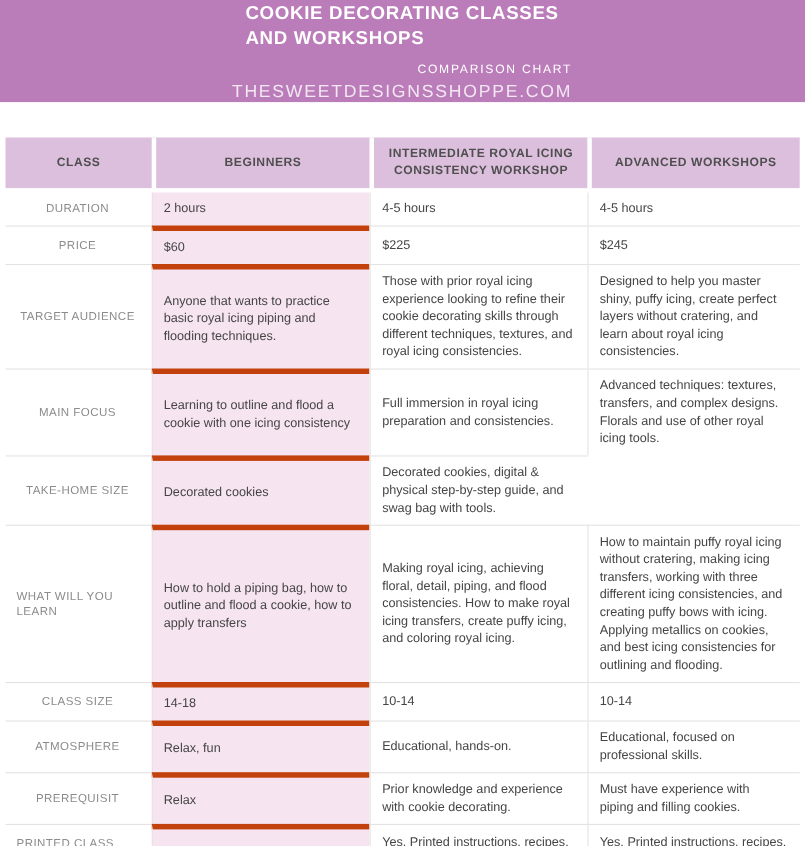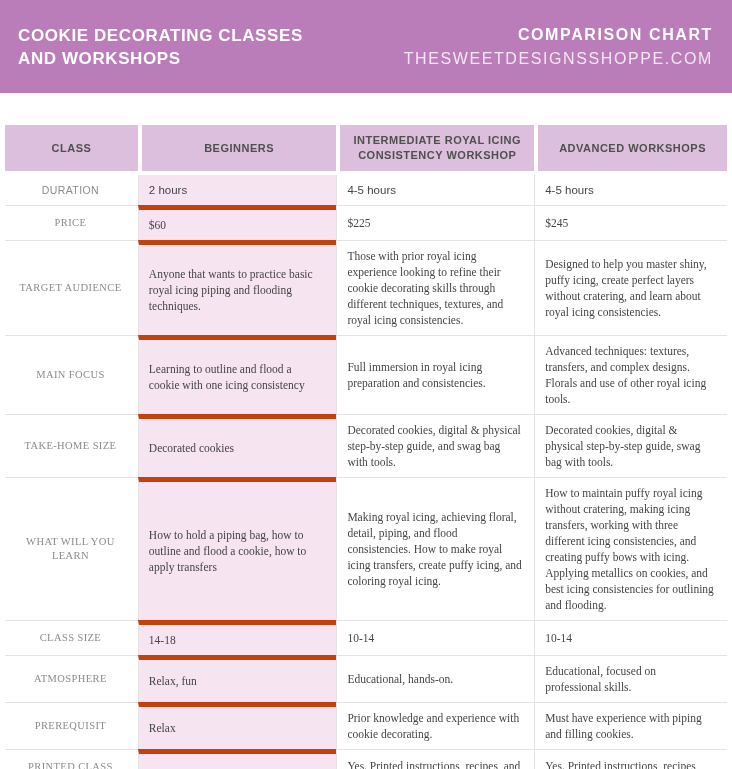--- a/index.html
+++ b/index.html
@@ -11,35 +11,36 @@
   }
   
   .banner{
     height:93px;
     background:#bb7cba;
     display:flex;
     align-items:center;
     justify-content:space-between;
     padding:0 19px 0 18px;
     box-sizing:border-box;
+    flex-direction:column;
   }
   .banner-title{
     color:#ffffff;
     font-size:17px;
     font-weight:800;
     letter-spacing:0.6px;
     line-height:23px;
   }
   .banner-right{
     text-align:right;
   }
   .banner-tagline{
     color:#ffffff;
-    font-size:16px;
-    font-weight:700;
+    font-size:11px;
+    font-weight:400;
     letter-spacing:1.6px;
   }
   .banner-site{
     margin-top:6px;
     color:rgba(255,255,255,0.82);
     font-size:16px;
     font-weight:400;
     letter-spacing:1.6px;
   }
   
@@ -75,28 +76,27 @@
     padding:7px 12px 7px 10px;
     box-sizing:border-box;
     color:#454545;
     font-size:11.5px;
     line-height:16px;
     background:#ffffff;
   }
   .cell + .cell{border-left:1px solid #e3e3e3;}
   .cell.label{
     justify-content:center;
-    text-align:center;
     color:#8b8b8b;
     font-size:10.5px;
     letter-spacing:0.4px;
     line-height:14px;
   }
   .cell.pink{background:#f7e4f1;}
-  .tbody .trow + .trow .cell{border-top:1px solid #e3e3e3;font-family:Liberation Serif, serif;}
+  .tbody .trow + .trow .cell{border-top:1px solid #e3e3e3;}
   .tbody .trow + .trow .cell.pink{border-top:5px solid #c2410c;}
   
   .tbody .trow:nth-child(1) .cell{min-height:30px;}
   .tbody .trow:nth-child(2) .cell{min-height:30px;}
   .tbody .trow:nth-child(3) .cell{min-height:86px;}
   .tbody .trow:nth-child(4) .cell{min-height:74px;}
   .tbody .trow:nth-child(5) .cell{min-height:58px;}
   .tbody .trow:nth-child(6) .cell{min-height:130px;}
   .tbody .trow:nth-child(7) .cell{min-height:30px;}
   .tbody .trow:nth-child(8) .cell{min-height:44px;}
@@ -155,21 +155,20 @@
       <div class="cell label">MAIN FOCUS</div>
       <div class="cell pink">Learning to outline and flood a cookie with one icing consistency</div>
       <div class="cell">Full immersion in royal icing preparation and consistencies.</div>
       <div class="cell">Advanced techniques: textures, transfers, and complex designs. Florals and use of other royal icing tools.</div>
     </div>
 
     <div class="trow">
       <div class="cell label">TAKE-HOME SIZE</div>
       <div class="cell pink">Decorated cookies</div>
       <div class="cell">Decorated cookies, digital &amp; physical step-by-step guide, and swag bag with tools.</div>
-      <div class="cell">Decorated cookies, digital &amp; physical step-by-step guide, swag bag with tools.</div>
     </div>
 
     <div class="trow">
       <div class="cell label">WHAT WILL YOU LEARN</div>
       <div class="cell pink">How to hold a piping bag, how to outline and flood a cookie, how to apply transfers</div>
       <div class="cell">Making royal icing, achieving floral, detail, piping, and flood consistencies. How to make royal icing transfers, create puffy icing, and coloring royal icing.</div>
       <div class="cell">How to maintain puffy royal icing without cratering, making icing transfers, working with three different icing consistencies, and creating puffy bows with icing. Applying metallics on cookies, and best icing consistencies for outlining and flooding.</div>
     </div>
 
     <div class="trow">

